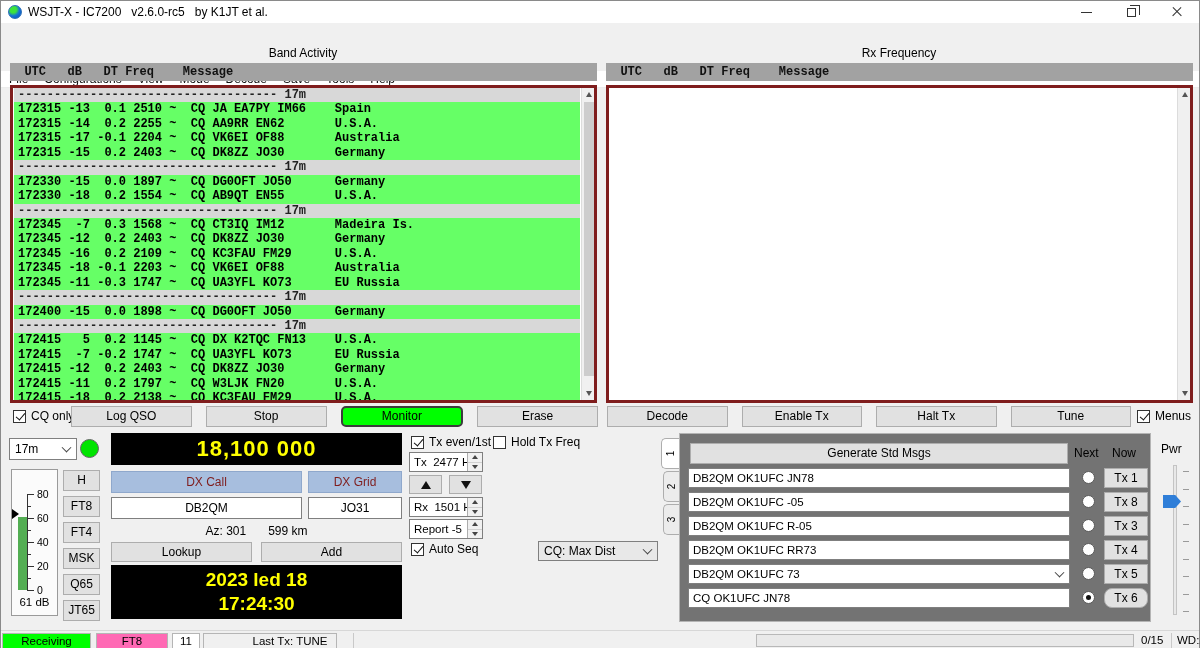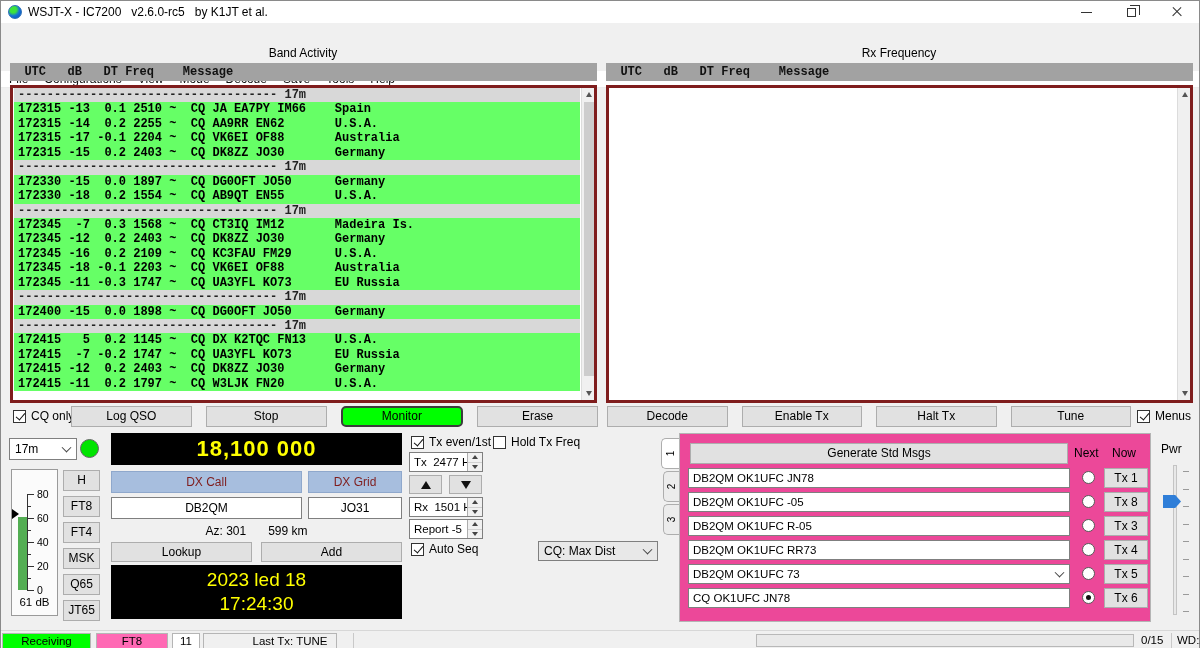--- a/index.html
+++ b/index.html
@@ -79,39 +79,39 @@
   .meter-marker { position:absolute; left:0; width:0; height:0; border-top:5px solid transparent; border-bottom:5px solid transparent; border-left:7px solid #000; }
   .meter-value { position:absolute; left:0; top:126px; width:100%; text-align:center; font-size:11.5px; }
 
   
   .mode-btn { position:absolute; left:62px; width:37px; height:21px; line-height:19px; }
 
   
   .hdr-blue { position:absolute; height:22px; background:#a7bede; border:1px solid #8fa8cc; text-align:center; line-height:20px; font-size:12px; color:#7f1d1d; }
   .dx-input { position:absolute; height:22px; background:#fff; border:1px solid #7f7f7f; text-align:center; line-height:20px; font-size:12px; }
   .az-line { position:absolute; left:110px; top:523px; width:291px; text-align:center; font-size:12px; display:flex; justify-content:center; gap:22px; }
-  .clock { position:absolute; left:110px; top:564px; width:291px; height:54px; background:#000; color:#ffff00; display:flex; flex-direction:column; align-items:center; justify-content:center; font-size:19px; line-height:24px; }
+  .clock { position:absolute; left:110px; top:564px; width:291px; height:54px; background:#000; color:#ffff00; display:flex; flex-direction:column; align-items:center; justify-content:center; font-size:19px; line-height:24px;font-weight:bold; }
 
   
   .spin { position:absolute; background:#fff; border:1px solid #7f7f7f; font-size:11.5px; }
   .spin .txt { position:absolute; left:4px; top:50%; transform:translateY(-50%); white-space:pre; }
   .spin .btns { position:absolute; right:0; top:0; bottom:0; width:15px; border-left:1px solid #adadad; display:flex; flex-direction:column; }
   .spin .btns div { flex:1; background:#f0f0f0; display:flex; align-items:center; justify-content:center; }
   .spin .btns div:first-child { border-bottom:1px solid #d0d0d0; }
   .t-up { width:0; height:0; border-left:3px solid transparent; border-right:3px solid transparent; border-bottom:4px solid #444; }
   .t-dn { width:0; height:0; border-left:3px solid transparent; border-right:3px solid transparent; border-top:4px solid #444; }
   .updown-btn { position:absolute; width:33px; height:19px; display:flex; align-items:center; justify-content:center; }
   .big-tri-up { width:0; height:0; border-left:5px solid transparent; border-right:5px solid transparent; border-bottom:8px solid #111; }
   .big-tri-dn { width:0; height:0; border-left:5px solid transparent; border-right:5px solid transparent; border-top:8px solid #111; }
 
   
   .tab { position:absolute; background:#ececec; border:1px solid #adadad; border-right:none; border-radius:5px 0 0 5px; display:flex; align-items:center; justify-content:center; font-size:10px; }
   .tab .vtxt { transform:rotate(-90deg); }
   .tab.sel { background:#fff; }
-  .msg-panel { position:absolute; left:678px; top:432px; width:472px; height:189px; background:#ec4899; border:1px solid #b4b4b4; }
+  .msg-panel { position:absolute; left:678px; top:432px; width:472px; height:189px; background:#737373; border:1px solid #b4b4b4; }
   .gen-btn { position:absolute; left:10px; top:9px; width:378px; height:21px; line-height:19px; }
   .col-label { position:absolute; top:12px; font-size:12px; }
   .msg-row-input { position:absolute; left:8px; width:382px; height:20px; background:#fff; border:1px solid #7f7f7f; font-size:11.5px; line-height:18px; padding-left:4px; white-space:pre; }
   .msg-radio { position:absolute; left:402px; }
   .msg-tx-btn { position:absolute; left:424px; width:44px; height:20px; line-height:18px; }
 
   
   .pwr-label { position:absolute; left:1160px; top:441px; width:30px; font-size:12px; }
   .pwr-track { position:absolute; left:1172px; top:464px; width:4px; height:150px; background:#e8e8e8; border:1px solid #c4c4c4; }
   .pwr-tick { position:absolute; left:1182px; width:6px; height:1px; background:#9a9a9a; }
@@ -182,20 +182,21 @@
         <div class="decode-row cq">172345 -16  0.2 2109 ~  CQ KC3FAU FM29      U.S.A.</div>
         <div class="decode-row cq">172345 -18 -0.1 2203 ~  CQ VK6EI OF88       Australia</div>
         <div class="decode-row cq">172345 -11 -0.3 1747 ~  CQ UA3YFL KO73      EU Russia</div>
         <div class="decode-row sep">------------------------------------ 17m</div>
         <div class="decode-row cq">172400 -15  0.0 1898 ~  CQ DG0OFT JO50      Germany</div>
         <div class="decode-row sep">------------------------------------ 17m</div>
         <div class="decode-row cq">172415   5  0.2 1145 ~  CQ DX K2TQC FN13    U.S.A.</div>
         <div class="decode-row cq">172415  -7 -0.2 1747 ~  CQ UA3YFL KO73      EU Russia</div>
         <div class="decode-row cq">172415 -12  0.2 2403 ~  CQ DK8ZZ JO30       Germany</div>
         <div class="decode-row cq">172415 -11  0.2 1797 ~  CQ W3LJK FN20       U.S.A.</div>
+        <div class="decode-row cq">172415 -18  0.2 2138 ~  CQ KC3FAU FM29      U.S.A.</div>
       </div>
     <div class="vscroll">
       <div class="sb-arrow sb-up">
           <div class="tri-up"></div>
         </div>
       <div class="sb-thumb" style="top:14px; height:274px;"></div>
       <div class="sb-arrow sb-dn">
           <div class="tri-dn"></div>
         </div>
     </div>
@@ -350,21 +351,21 @@
       <div class="radio msg-radio" style="top: 85px;"></div>
       <button class="btn msg-tx-btn" style="top: 82px;">Tx 3</button>
       <div class="msg-row-input" style="top: 106px;">DB2QM OK1UFC RR73</div>
       <div class="radio msg-radio" style="top: 109px;"></div>
       <button class="btn msg-tx-btn" style="top: 106px;">Tx 4</button>
       <div class="msg-row-input" style="top: 130px;">DB2QM OK1UFC 73<span class="chev"></span></div>
       <div class="radio msg-radio" style="top: 133px;"></div>
       <button class="btn msg-tx-btn" style="top: 130px;">Tx 5</button>
       <div class="msg-row-input" style="top: 154px;">CQ OK1UFC JN78</div>
       <div class="radio msg-radio selected" style="top: 157px;"></div>
-      <button class="btn msg-tx-btn" style="top: 154px;">Tx 6</button>
+      <button class="btn msg-tx-btn" style="top: 154px; border-radius: 8px;">Tx 6</button>
     </div>
 
   <div class="pwr-label">Pwr</div>
   <div class="pwr-track"></div>
   <div class="pwr-handle"></div>
 
   <div class="statusbar">
     <div class="sb-box sb-state">Receiving</div>
     <div class="sb-box sb-mode">FT8</div>
     <div class="sb-box sb-count">11</div>

